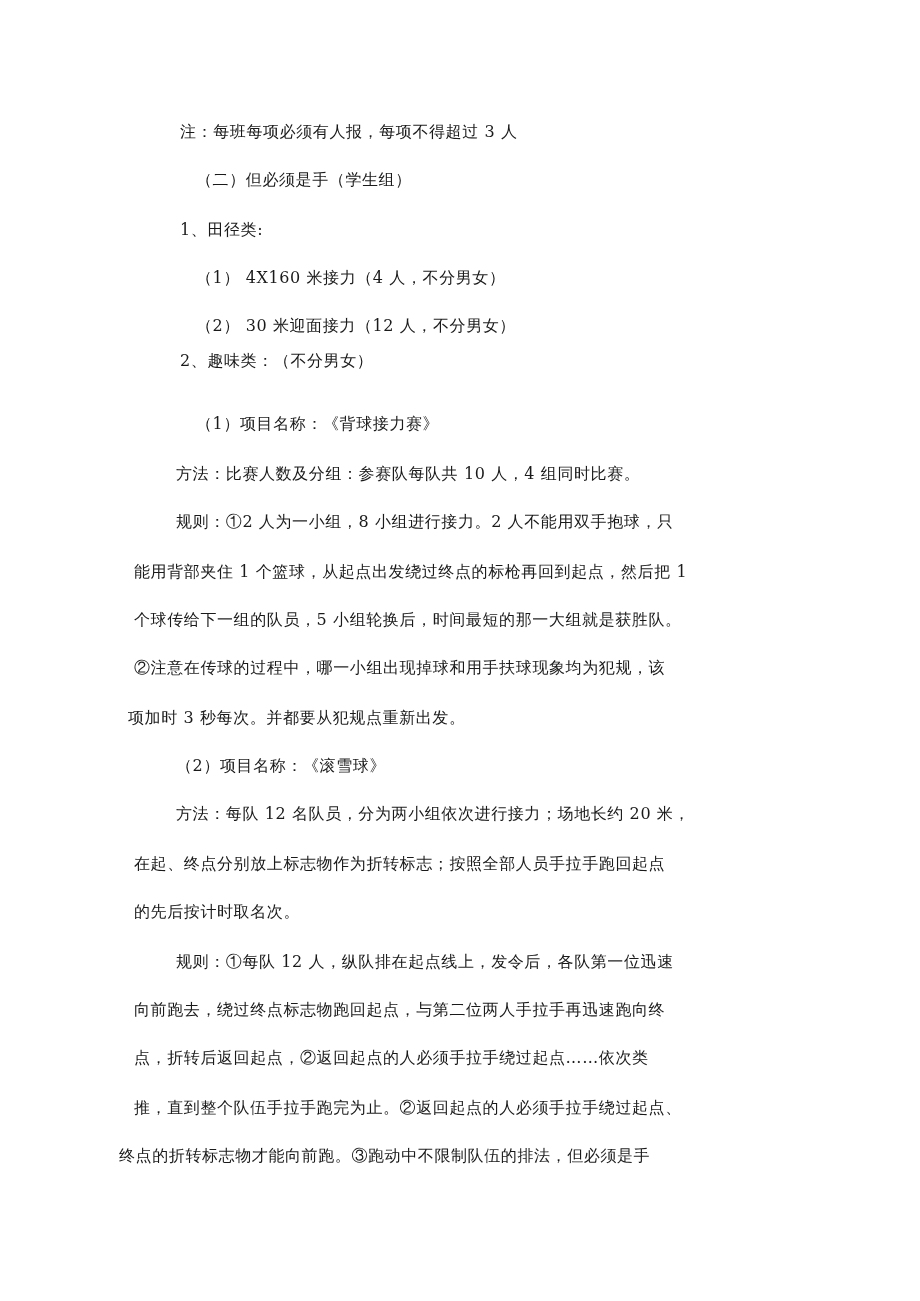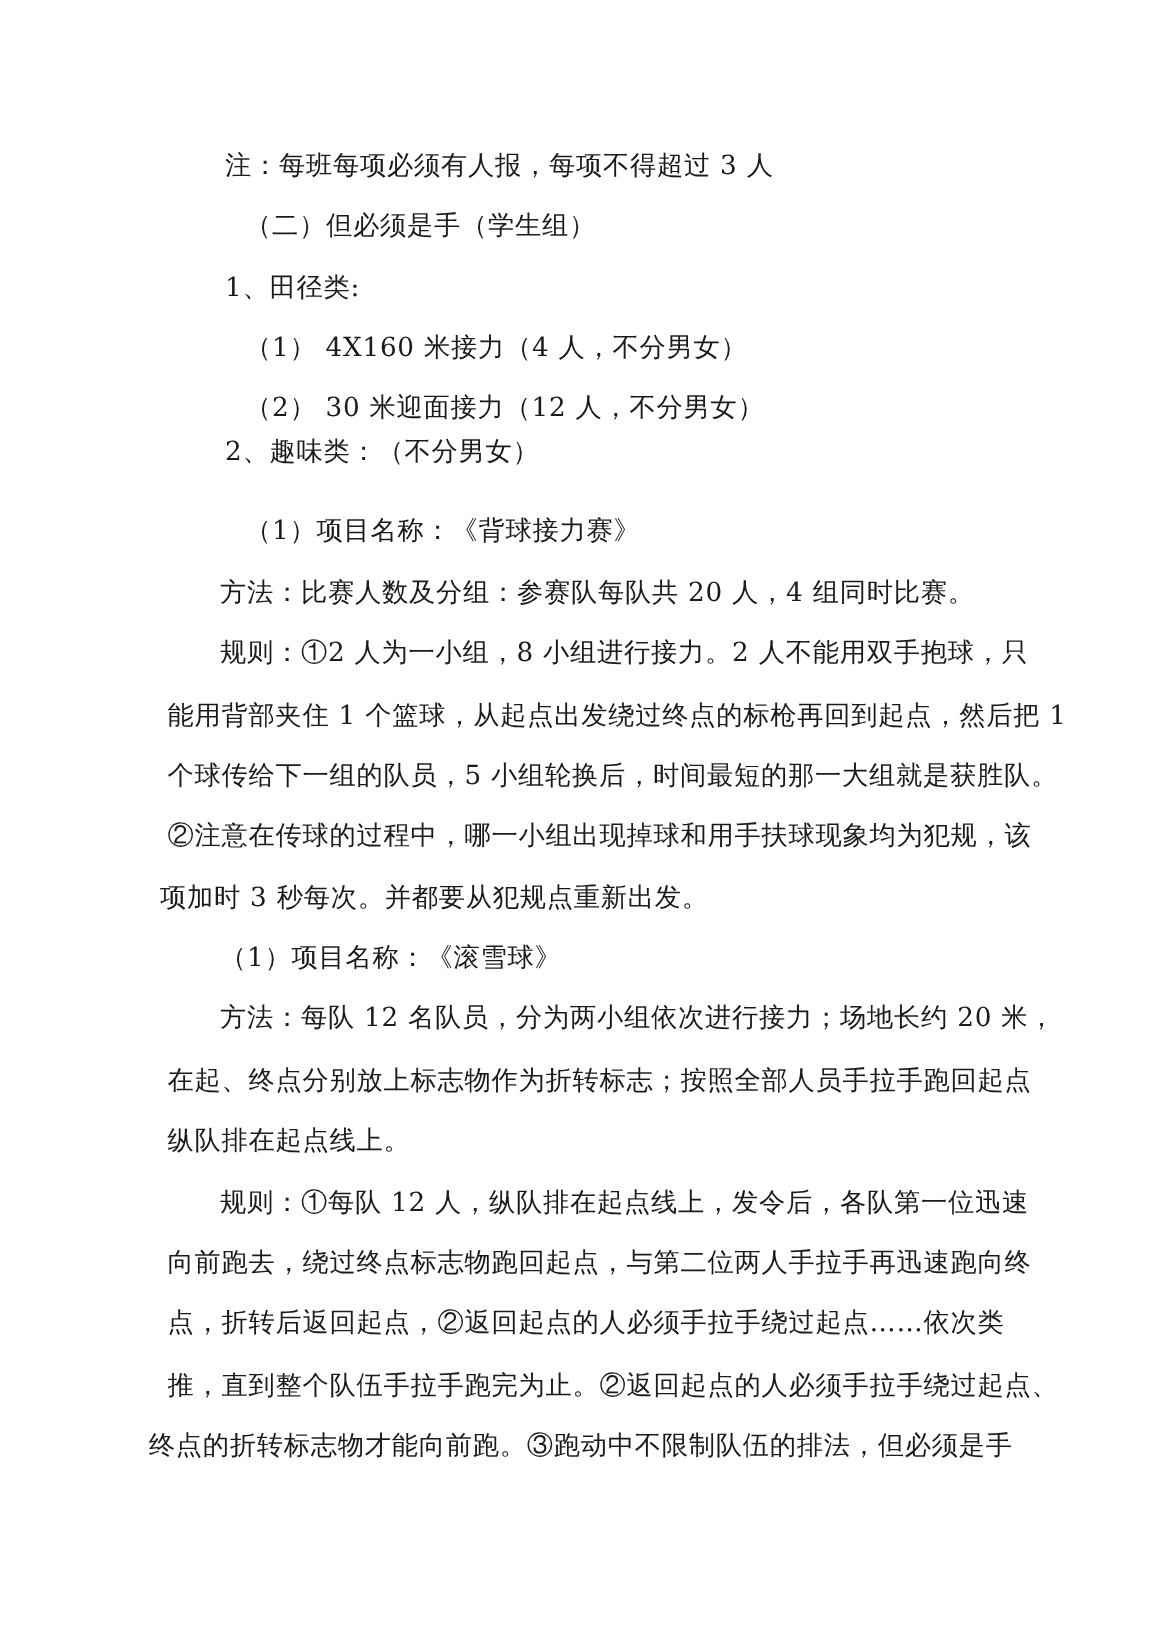--- a/index.html
+++ b/index.html
@@ -1,38 +1,38 @@
 <!DOCTYPE html>
 <html><head>
 <meta charset="utf-8">
 <style>
   html, body { margin: 0; padding: 0; background: #ffffff; }
   body { width: 920px; height: 1301px; position: relative; overflow: hidden;
          font-family: "DejaVu Serif", "Liberation Serif", serif; color: #1a1a1a; }
-  .line { position: absolute; font-size: 21px; line-height: 24px; white-space: nowrap; letter-spacing: 0.6px; }
+  .line { position: absolute; font-size: 16px; line-height: 24px; white-space: nowrap; letter-spacing: 0.6px; }
 </style>
 </head>
 <body>
 
 <div id="page"></div>
 
 <div class="line" style="left:180px;top:120px">注：每班每项必须有人报，每项不得超过 3 人</div>
 <div class="line" style="left:196px;top:168px">（二）但必须是手（学生组）</div>
 <div class="line" style="left:180px;top:218px">1、田径类:</div>
 <div class="line" style="left:196px;top:266px">（1） 4X160 米接力（4 人，不分男女）</div>
 <div class="line" style="left:196px;top:314px">（2） 30 米迎面接力（12 人，不分男女）</div>
 <div class="line" style="left:180px;top:349px">2、趣味类：（不分男女）</div>
 <div class="line" style="left:196px;top:412px">（1）项目名称：《背球接力赛》</div>
-<div class="line" style="left:176px;top:462px">方法：比赛人数及分组：参赛队每队共 20 人，4 组同时比赛。</div>
+<div class="line" style="left:176px;top:462px">方法：比赛人数及分组：参赛队每队共 10 人，4 组同时比赛。</div>
 <div class="line" style="left:176px;top:510px">规则：①2 人为一小组，8 小组进行接力。2 人不能用双手抱球，只</div>
 <div class="line" style="left:134px;top:560px">能用背部夹住 1 个篮球，从起点出发绕过终点的标枪再回到起点，然后把 1</div>
 <div class="line" style="left:134px;top:608px">个球传给下一组的队员，5 小组轮换后，时间最短的那一大组就是获胜队。</div>
 <div class="line" style="left:134px;top:656px">②注意在传球的过程中，哪一小组出现掉球和用手扶球现象均为犯规，该</div>
 <div class="line" style="left:128px;top:706px">项加时 3 秒每次。并都要从犯规点重新出发。</div>
-<div class="line" style="left:176px;top:754px">（1）项目名称：《滚雪球》</div>
+<div class="line" style="left:176px;top:754px">（2）项目名称：《滚雪球》</div>
 <div class="line" style="left:176px;top:802px">方法：每队 12 名队员，分为两小组依次进行接力；场地长约 20 米，</div>
 <div class="line" style="left:134px;top:852px">在起、终点分别放上标志物作为折转标志；按照全部人员手拉手跑回起点</div>
-<div class="line" style="left:134px;top:900px">纵队排在起点线上。</div>
+<div class="line" style="left:134px;top:900px">的先后按计时取名次。</div>
 <div class="line" style="left:176px;top:950px">规则：①每队 12 人，纵队排在起点线上，发令后，各队第一位迅速</div>
 <div class="line" style="left:134px;top:998px">向前跑去，绕过终点标志物跑回起点，与第二位两人手拉手再迅速跑向终</div>
 <div class="line" style="left:134px;top:1046px">点，折转后返回起点，②返回起点的人必须手拉手绕过起点……依次类</div>
 <div class="line" style="left:134px;top:1096px">推，直到整个队伍手拉手跑完为止。②返回起点的人必须手拉手绕过起点、</div>
 <div class="line" style="left:119px;top:1144px">终点的折转标志物才能向前跑。③跑动中不限制队伍的排法，但必须是手</div>
 
 </body></html>

